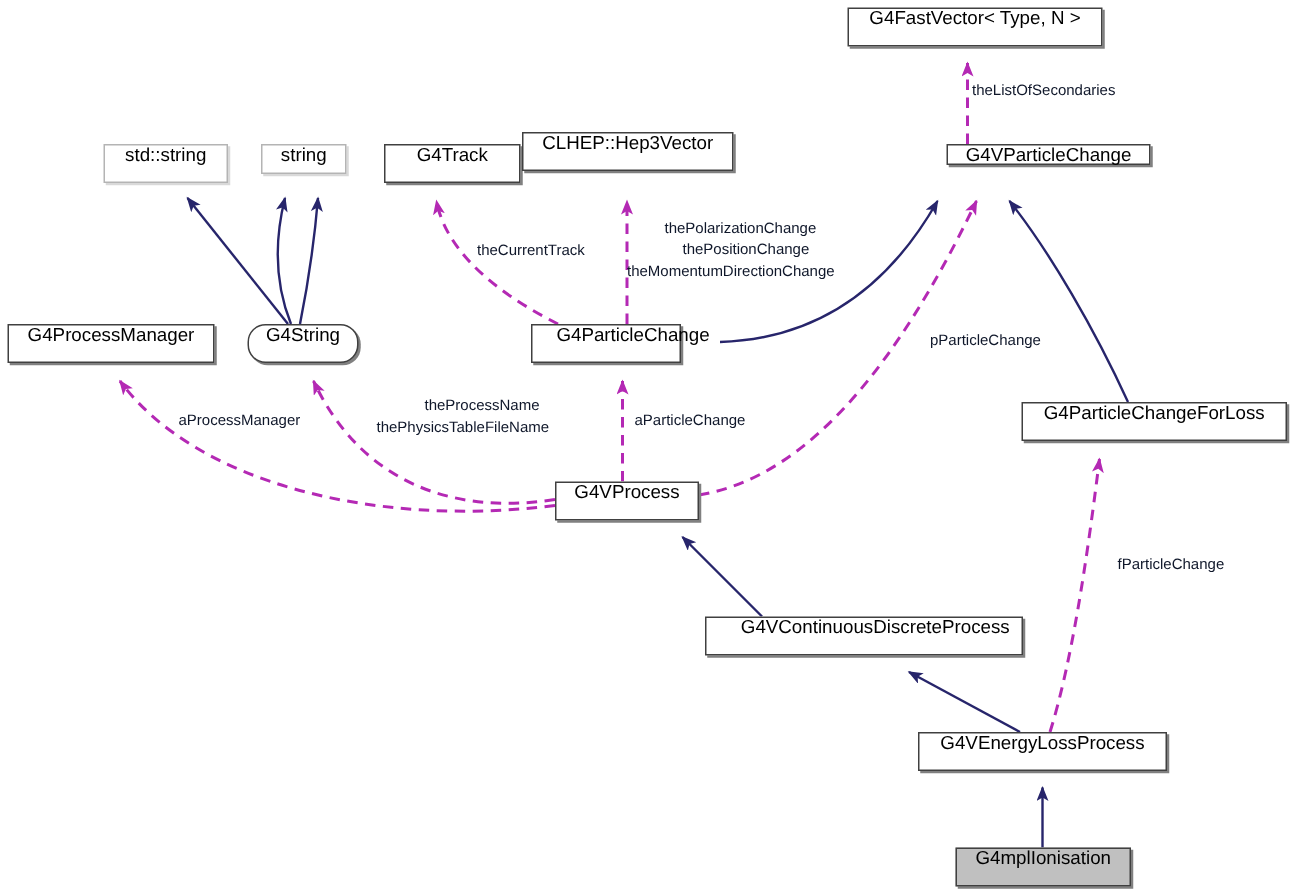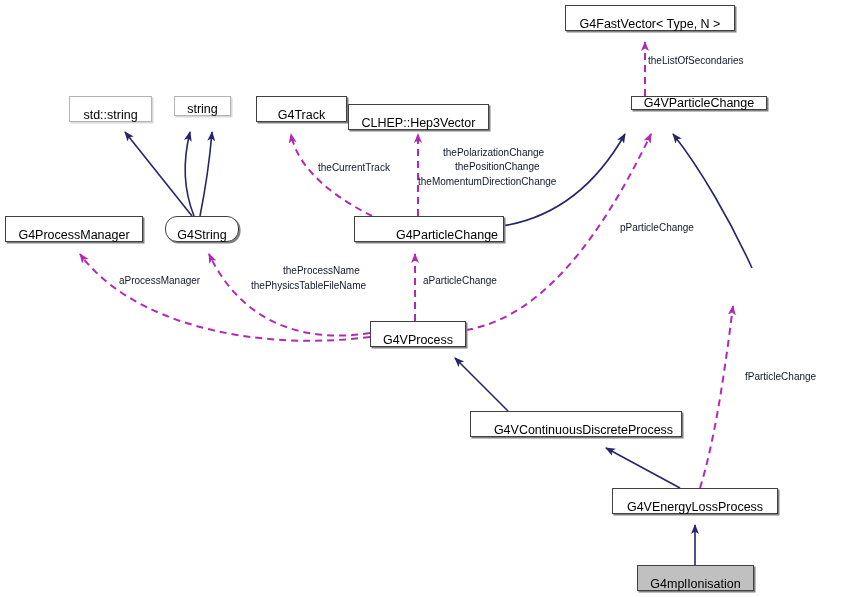--- a/index.html
+++ b/index.html
@@ -19,21 +19,21 @@
     position: absolute;
     left: 0;
     top: 0;
     width: 864px;
     height: 597px;
   }
   .node {
     position: absolute;
     box-sizing: border-box;
     display: flex;
-    align-items: flex-end;
+    align-items: flex-start;
     justify-content: center;
     font-size: 12.5px;
     line-height: 1;
     color: #000000;
     white-space: nowrap;
     background: #ffffff;
     z-index: 5;
   }
   
   .node.internal {
@@ -125,40 +125,43 @@
   </div>
 
   <div class="node external" style="left:174px; top:96px; width:57px; height:20px;">
     <span class="node-label">string</span>
   </div>
 
   <div class="node internal" style="left:256px; top:96px; width:91px; height:26px;">
     <span class="node-label">G4Track</span>
   </div>
 
-  <div class="node internal" style="left:348px; top:104px; width:141px; height:26px;">
+  <div class="node internal" style="left:348px; top:88px; width:141px; height:26px;">
     <span class="node-label">CLHEP::Hep3Vector</span>
   </div>
 
   <div class="node internal" style="left:599px; top:96px; width:136px; height:14px;margin-left:32px;">
     <span class="node-label">G4VParticleChange</span>
   </div>
 
   <div class="node internal" style="left:5px; top:216px; width:138px; height:26px;">
     <span class="node-label">G4ProcessManager</span>
   </div>
 
   <div class="node internal" style="left:165px; top:216px; width:74px; height:26px;border-radius:12px;">
     <span class="node-label">G4String</span>
   </div>
 
-  <div class="node internal" style="left:354px; top:216px; width:150px; height:26px;padding-left:36px;">
+  <div class="node internal" style="left:354px; top:216px; width:100px; height:26px;padding-left:36px;">
     <span class="node-label">G4ParticleChange</span>
   </div>
 
+  <div class="node internal" style="left:681px; top:268px; width:177px; height:26px;">
+    <span class="node-label">G4ParticleChangeForLoss</span>
+  </div>
 
   <div class="node internal" style="left:370px; top:321px; width:96px; height:26px;">
     <span class="node-label">G4VProcess</span>
   </div>
 
   <div class="node internal" style="left:470px; top:411px; width:212px; height:26px;padding-left:15px;">
     <span class="node-label">G4VContinuousDiscreteProcess</span>
   </div>
 
   <div class="node internal" style="left:612px; top:488px; width:166px; height:26px;">

